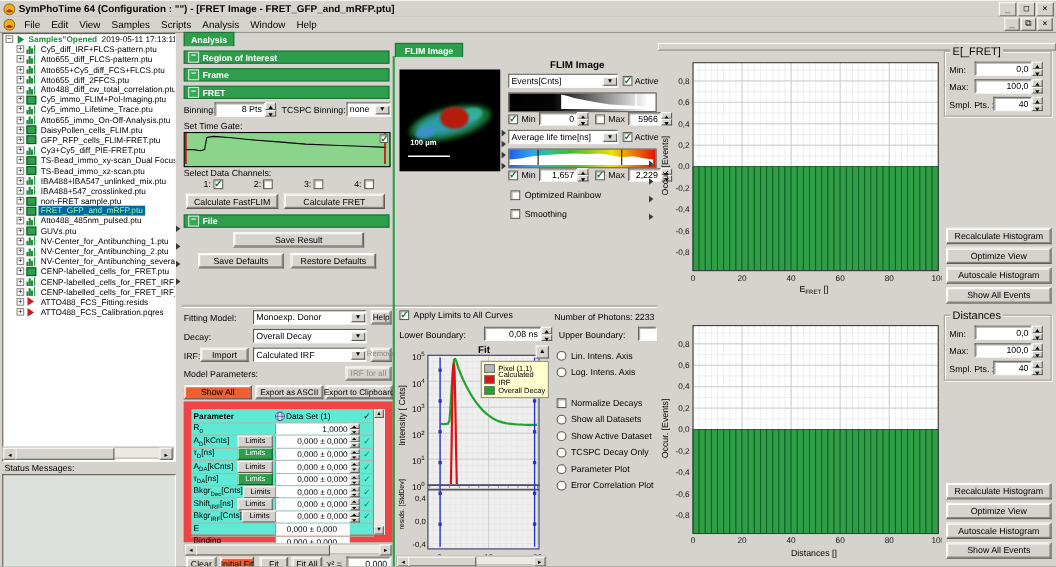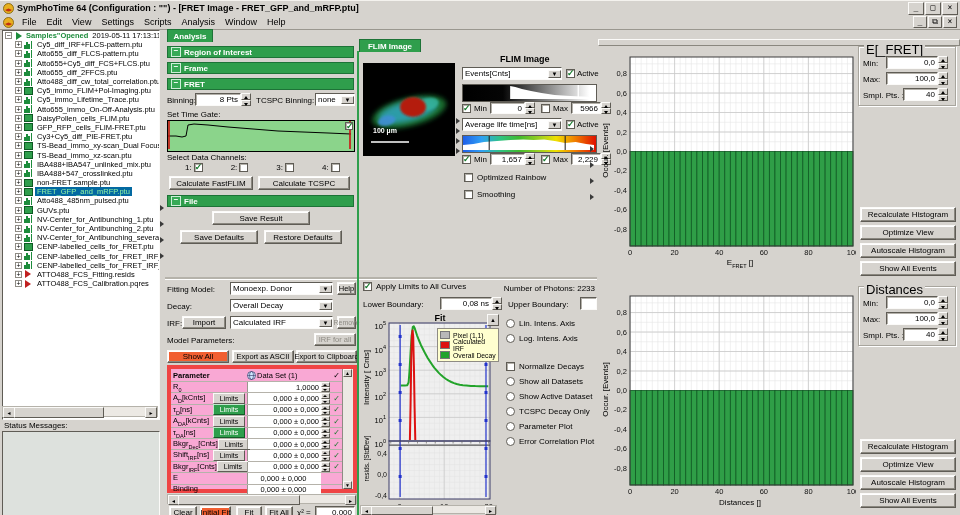--- a/index.html
+++ b/index.html
@@ -43,21 +43,21 @@
 .trow.image .ic-image{display:inline-block;background:#2f9e4c;border:1px solid #0e5a24;box-sizing:border-box}
 .trow.result .ic-result{display:inline-block}
 .ic-curve i{position:absolute;bottom:0;width:1.6px;background:#1d8c3c}
 .ic-result::after{content:"";position:absolute;left:1px;top:0;border-top:4px solid transparent;border-bottom:4px solid transparent;border-left:6px solid #c02020}
 .rooticon{width:0;height:0;border-top:4px solid transparent;border-bottom:4px solid transparent;border-left:6px solid #1d8c3c;margin:0 2px;flex:0 0 auto}
 
 .sbtrack{position:absolute;background:#ece9e4;border:1px solid #b5b2aa;box-sizing:border-box}
 .sbthumb{position:absolute;background:#d6d3ce;border:1px solid;border-color:#fbfaf8 #5f5c55 #5f5c55 #fbfaf8}
 .sbar{position:absolute;background:#d6d3ce;border:1px solid;border-color:#fbfaf8 #5f5c55 #5f5c55 #fbfaf8;font-size:6px;display:flex;align-items:center;justify-content:center;color:#000}
 
-#ptable{position:absolute;left:167px;top:364px;width:190px;height:128px;background:#f9a8d4;border:4px solid #ef4444;font-size:7.5px;box-sizing:border-box;padding-right:10px}
+#ptable{position:absolute;left:167px;top:364px;width:190px;height:128px;background:#5eead4;border:7px solid #ef4444;font-size:7.5px;box-sizing:border-box;padding-right:10px}
 .phead,.prow{display:flex;align-items:center;height:11.4px;border-bottom:1px solid #b5b2aa;position:relative;box-sizing:border-box}
 .phead{height:13px}
 .pname{padding-left:2px;white-space:nowrap}
 .pname sub{font-size:5.5px}
 .limb{margin-left:auto;margin-right:2px;width:30px;height:9px;background:#d6d3ce;border:1px solid;border-color:#fbfaf8 #5f5c55 #5f5c55 #fbfaf8;font-size:7px;display:flex;align-items:center;justify-content:center;visibility:hidden;flex:0 0 auto}
 .prow.has-lim .limb{visibility:visible}
 .prow.lim-green .limb{background:#2f9e4c;color:#fff;border-color:#bfe8cc #145a28 #145a28 #bfe8cc}
 .c1{width:76px;display:flex;align-items:center;flex:0 0 auto}
 .val{flex:1;background:#fff;border-left:1px solid #9a978f;height:100%;display:flex;align-items:center;justify-content:center;padding-right:2px;white-space:nowrap}
 .prow.has-spin .val{justify-content:flex-end}
@@ -71,21 +71,21 @@
 .tsb{position:absolute;right:0;top:0;width:10px;height:100%;border-left:1px solid #8e8b84;background:#ece9e4}
 .tsb .u,.tsb .d{position:absolute;left:0;width:9px;height:8px;background:#d6d3ce;border:1px solid;border-color:#fbfaf8 #5f5c55 #5f5c55 #fbfaf8;font-size:5px;text-align:center;line-height:6px;box-sizing:border-box}
 .tsb .u{top:0}.tsb .d{bottom:0}
 
 .opt{height:15px;font-size:8px;display:flex;align-items:center;gap:4px;white-space:nowrap}
 .opt.gap{margin-top:13px}
 .opt .cb{display:none}.opt .rb{display:inline-block}
 .opt.check .cb{display:inline-block}
 
 .grp{position:absolute;border:1px solid #a8a59d;box-shadow:1px 1px 0 #fff,inset 1px 1px 0 #fff;box-sizing:border-box}
-.grp-l{position:absolute;top:-5px;left:5px;background:#d6d3ce;padding:0 2px;font-size:13px}
+.grp-l{position:absolute;top:-5px;left:5px;background:#d6d3ce;padding:0 2px;font-size:10px}
 .hbtn{height:13px;margin-bottom:3px;position:relative;background:#d6d3ce;border:1px solid;border-color:#fbfaf8 #5f5c55 #5f5c55 #fbfaf8;box-shadow:inset -1px -1px 0 #8a877f,inset 1px 1px 0 #fff;font-size:8px;display:flex;align-items:center;justify-content:center}
 
 .sparr{width:0;height:0;border-top:3px solid transparent;border-bottom:3px solid transparent;border-left:4px solid #3a3a3a;margin:5px 0}
 
 #titlebar{position:absolute;left:0;top:0;width:960px;height:14px;background:#d6d3ce;border-bottom:1px solid #b5b2aa;display:flex;align-items:center}
 #menubar{position:absolute;left:0;top:14px;width:960px;height:14px;background:#d6d3ce;border-bottom:1px solid #9a978f;display:flex;align-items:center;font-size:9px}
 #menubar .mi{padding:0 5px}
 .winbtn{width:14px;height:11px;background:#d6d3ce;border:1px solid;border-color:#fbfaf8 #5f5c55 #5f5c55 #fbfaf8;font-size:8px;line-height:9px;text-align:center;margin-left:1px;font-family:"DejaVu Sans Mono",monospace}
 .yloglab{position:absolute;left:0;width:26px;text-align:right;font-size:7.5px;height:9px;line-height:9px}
 .yloglab sup{font-size:5.5px}
@@ -113,21 +113,21 @@
 
   <div id="menubar">
     <svg width="11" height="11" style="margin:0 3px">
         <circle cx="5.5" cy="5.5" r="5" fill="#e8b020" stroke="#7a5a00" stroke-width="0.8"></circle>
         <path d="M2 7 A5 5 0 0 0 9 7 L5.5 5.5 Z" fill="#c03010"></path>
       </svg>
     <span style="display:flex">
         <span class="mi">File</span>
         <span class="mi">Edit</span>
         <span class="mi">View</span>
-        <span class="mi">Settings</span>
+        <span class="mi">Samples</span>
         <span class="mi">Scripts</span>
         <span class="mi">Analysis</span>
         <span class="mi">Window</span>
         <span class="mi">Help</span>
       </span>
     <span style="margin-left:auto;display:flex;margin-right:3px">
       <span class="winbtn" style="height:10px;width:12px">_</span>
       <span class="winbtn" style="height:10px;width:12px">⧉</span>
       <span class="winbtn" style="height:10px;width:12px">×</span>
     </span>
@@ -475,27 +475,27 @@
       </span>
       <span style="display:flex;align-items:center;gap:2px;font-size:8px">
         <span>4:</span>
         <span class="cb">
           <span class="t">✓</span>
         </span>
       </span>
     </div>
 
   <div class="btn" style="left:169px;top:175px;width:84px;height:14px">Calculate FastFLIM</div>
-  <div class="btn" style="left:258px;top:175px;width:92px;height:14px">Calculate TCSPC</div>
+  <div class="btn" style="left:258px;top:175px;width:92px;height:14px">Calculate FRET</div>
 
   <div class="gbar" style="left:167px;top:194px;width:187px">
       <span class="m">−</span>
       <span>File</span>
     </div>
-  <div class="btn" style="left:212px;top:210px;width:98px;height:14px">Save Result</div>
+  <div class="btn" style="left:212px;top:210px;width:119px;height:14px">Save Result</div>
   <div class="btn" style="left:180px;top:229px;width:78px;height:14px">Save Defaults</div>
   <div class="btn" style="left:264px;top:229px;width:78px;height:14px">Restore Defaults</div>
 
   <div class="abs" style="left:165px;top:276px;width:432px;height:2px;background:#b5b2aa;border-bottom:1px solid #fff"></div>
 
   <div class="lbl" style="left:167px;top:284px">Fitting Model:</div>
   <div class="dd" style="left:230px;top:281px;width:103px;height:13px">
       <span class="v">Monoexp. Donor</span>
       <span class="a">▼</span>
     </div>

